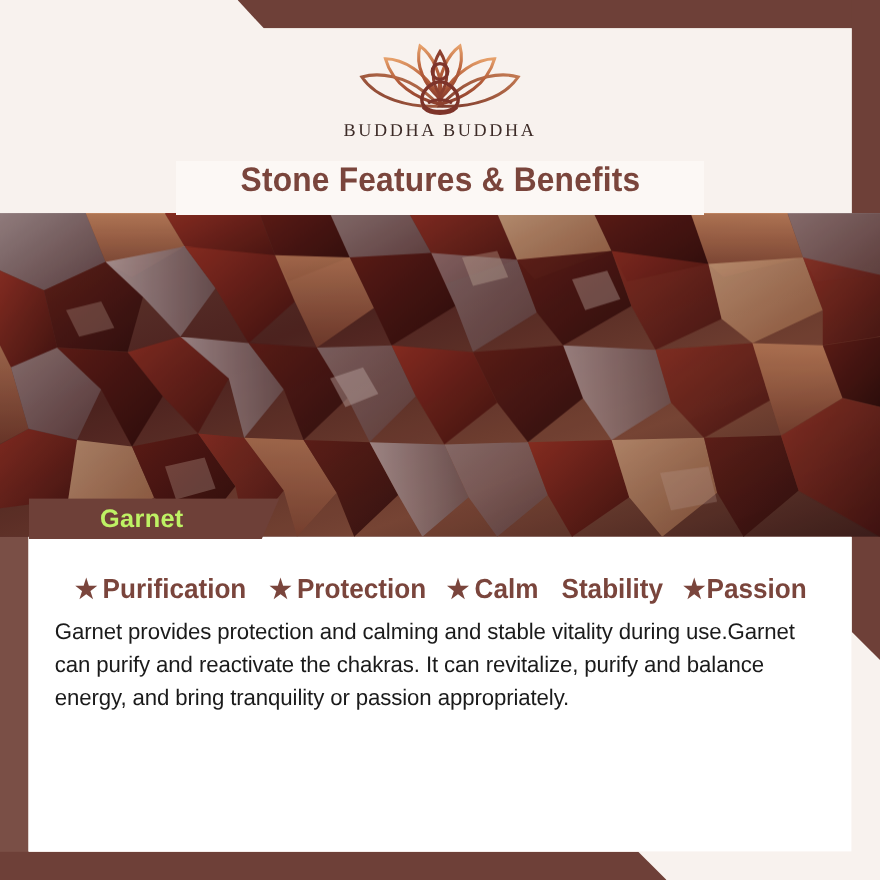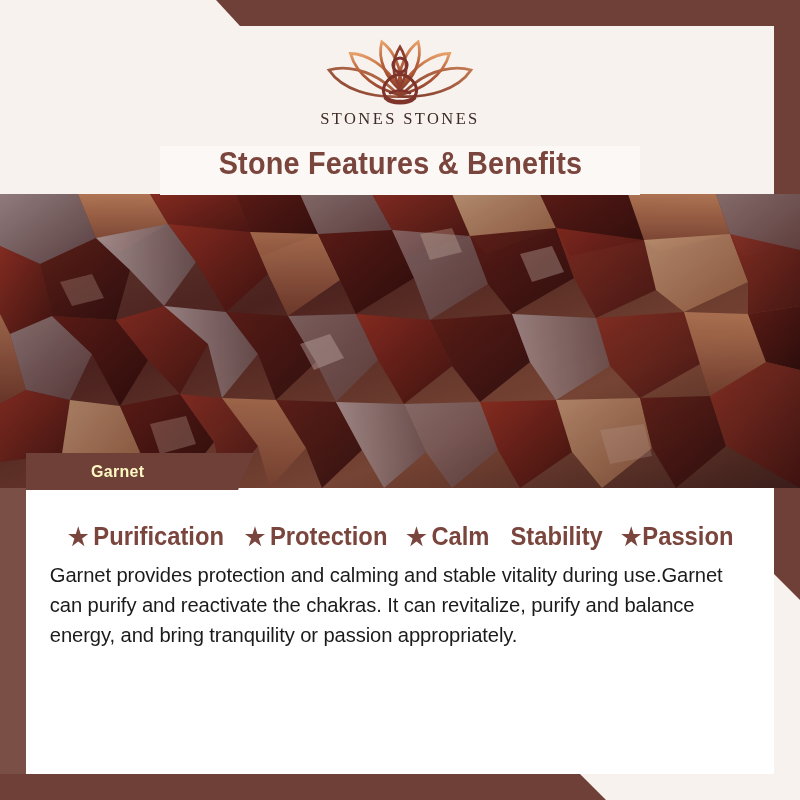--- a/index.html
+++ b/index.html
@@ -146,22 +146,22 @@
     width: 228px;
     height: 37px;
     background: #6e4038;
     clip-path: polygon(0 0, 228px 0, 212px 37px, 0 37px);
     display: flex;
     align-items: center;
     z-index: 5;
   }
   .stone-banner-label {
     margin-left: 65px;
-    color: #fef9c3;
-    font-size: 16px;
+    color: #bef264;
+    font-size: 23px;
     font-weight: bold;
     letter-spacing: 0.3px;
     white-space: nowrap;
   }
 
   
   .content {
     position: absolute;
     left: 26px;
     top: 488px;
@@ -258,21 +258,21 @@
       <path d="M100 66 C 90 52, 90 34, 100 18 C 110 34, 110 52, 100 66 Z" fill="none" stroke="#8c3f2e" stroke-width="3.4" stroke-linecap="round"></path>
 
       <circle cx="100" cy="40" r="8.6" fill="none" stroke="#7e342a" stroke-width="3.6"></circle>
 
       <path d="M100 51 C 88 53, 80 62, 80 71 C 80 79, 88 84, 100 84 C 112 84, 120 79, 120 71 C 120 62, 112 53, 100 51 Z" fill="none" stroke="#7e342a" stroke-width="3.8" stroke-linejoin="round"></path>
 
       <path d="M88 74 C 94 70, 106 70, 112 74" fill="none" stroke="#7e342a" stroke-width="3.2" stroke-linecap="round"></path>
 
       <path d="M82 80 C 90 88, 110 88, 118 80" fill="none" stroke="#7e342a" stroke-width="3.6" stroke-linecap="round"></path>
     </svg>
-    <div class="brand-name">STONES STONES</div>
+    <div class="brand-name">BUDDHA BUDDHA</div>
   </div>
 
   <div class="title-band">
     <div class="title-text">Stone Features &amp; Benefits</div>
   </div>
 
   <div class="photo-band">
     <svg viewBox="0 0 800 294" preserveAspectRatio="none" aria-hidden="true">
       <defs>
         <linearGradient id="bgGem" x1="0" y1="0" x2="1" y2="1">

